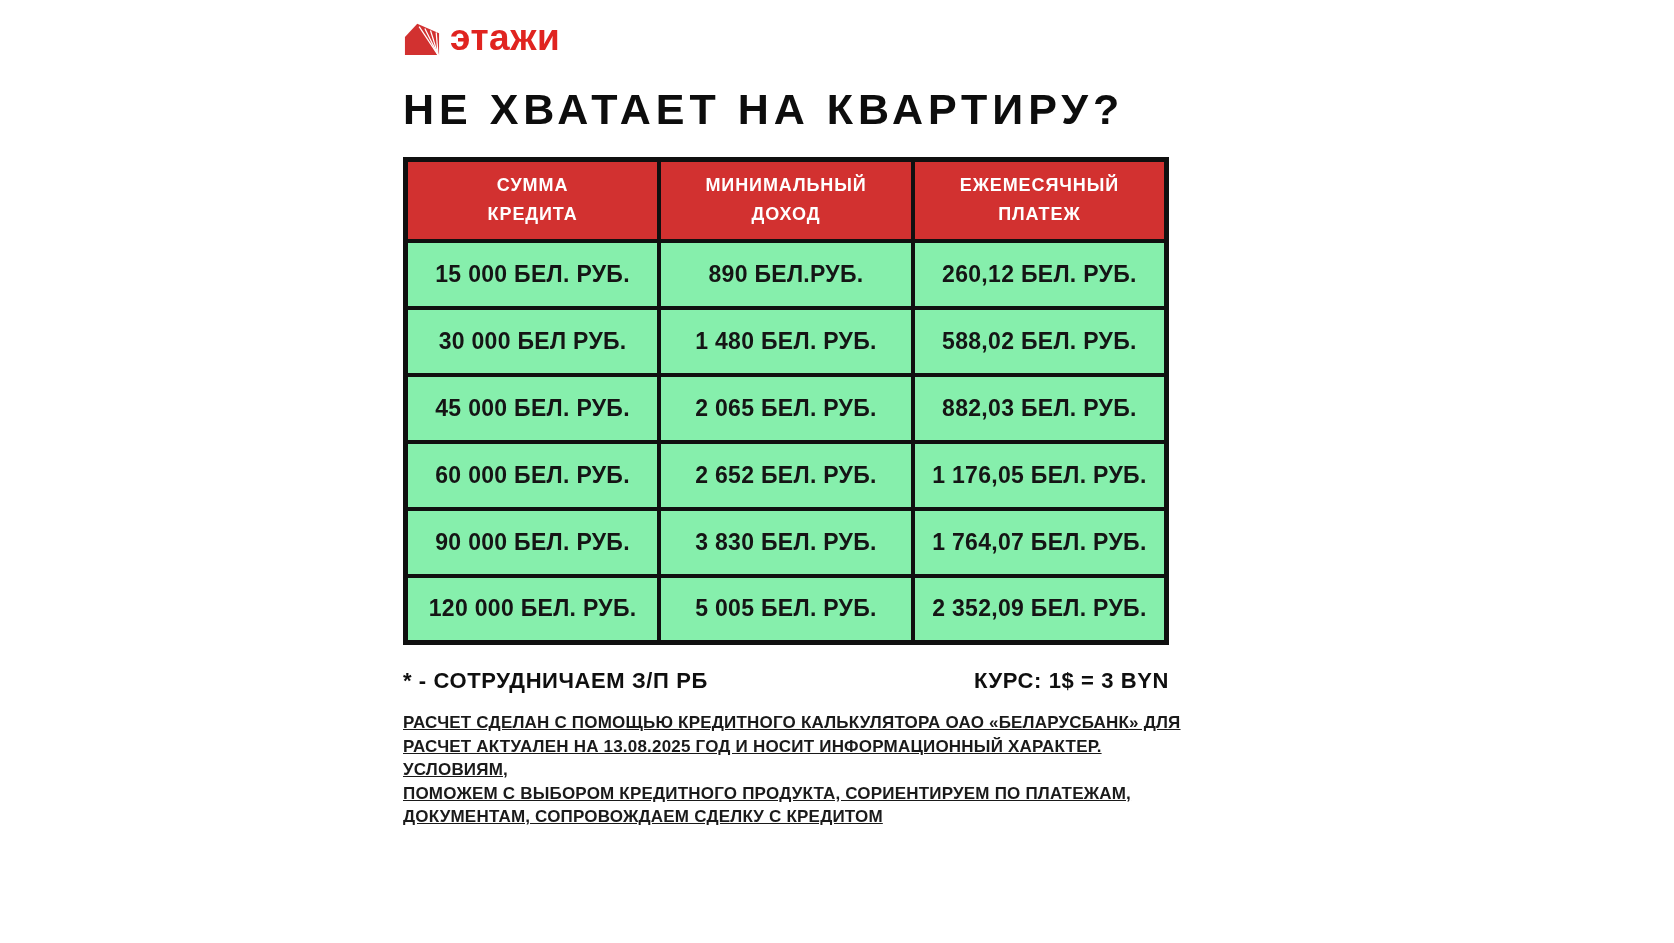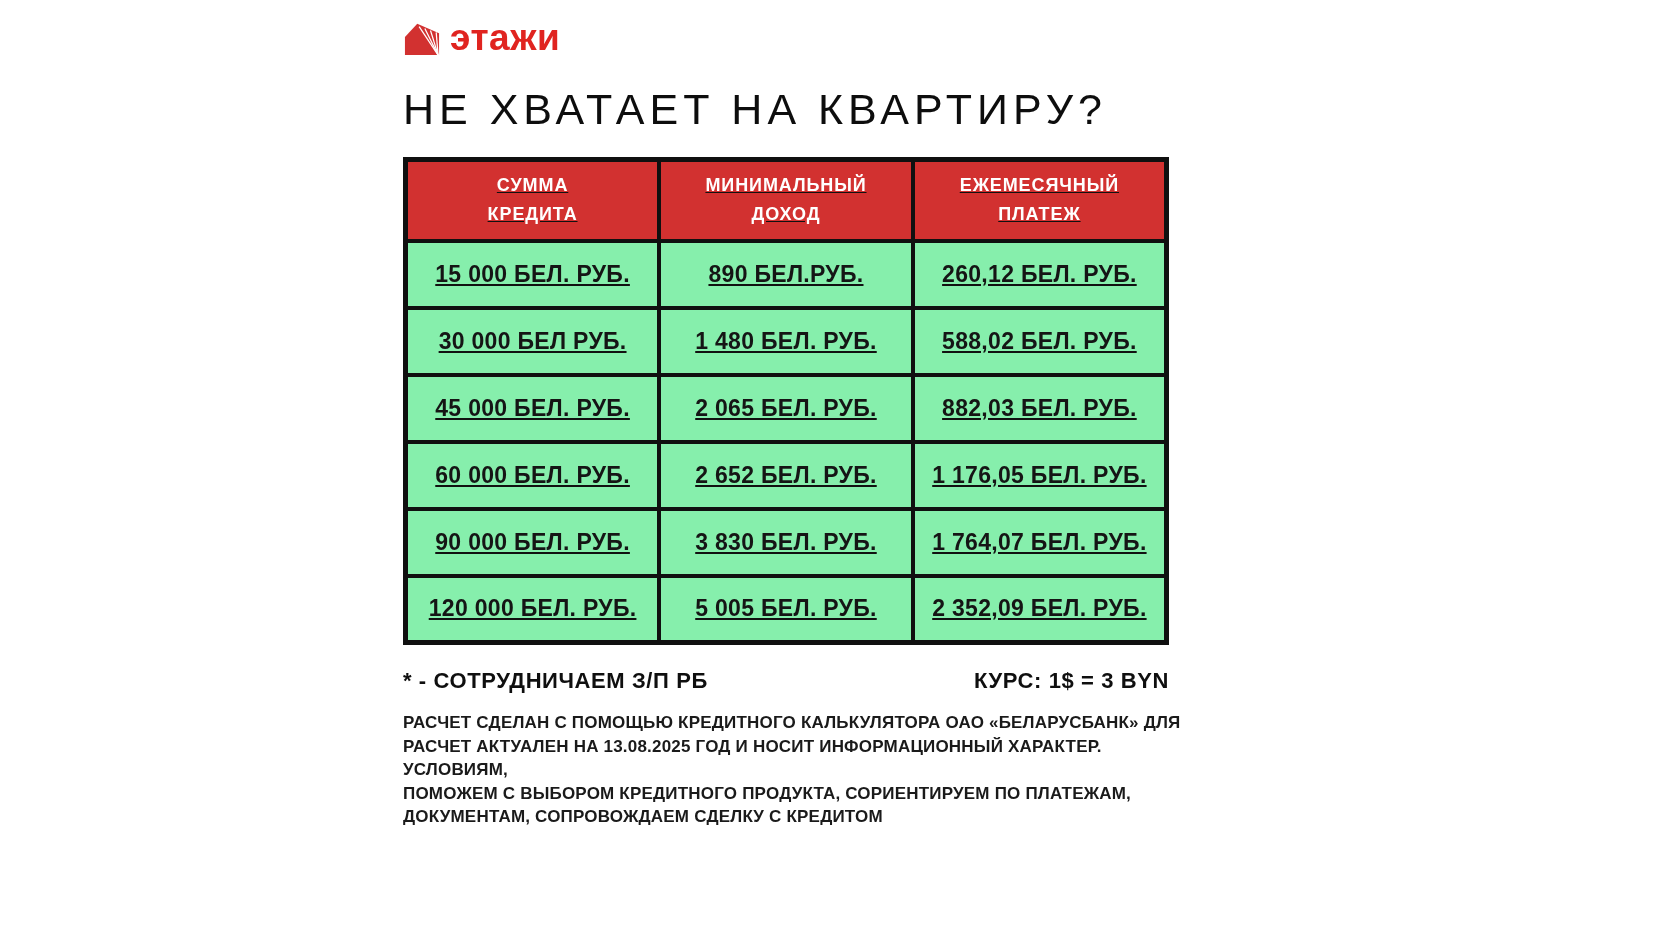--- a/index.html
+++ b/index.html
@@ -24,28 +24,27 @@
     display:flex;align-items:center;gap:9px;margin-top:19px;height:40px;
   }
   .logo-icon{width:38px;height:36px;display:block;}
   .logo-text{
     color:var(--brand-red);
     font-size:37px;font-weight:800;letter-spacing:0.5px;line-height:1;
     padding-bottom:4px;
   }
   .page-title{
     margin-top:28px;
-    font-size:43px;font-weight:400;letter-spacing:5px;
+    font-size:43px;font-weight:700;letter-spacing:5px;
     color:#0d0d0d;white-space:nowrap;line-height:1.05;text-align:right;
   }
   table.credit-table{
     margin-top:25px;width:766px;
     border-collapse:collapse;table-layout:fixed;
     border:5px solid var(--border);
-    text-decoration:underline;
   }
   table.credit-table th{
     background:var(--header-red);
     color:#ffffff;
     font-size:18px;font-weight:600;letter-spacing:0.9px;
     line-height:1.65;white-space:pre-line;
     height:81px;text-align:center;vertical-align:middle;
     border:4px solid var(--border);
     padding:0;
   }
@@ -58,21 +57,21 @@
     background:#86efac;
   }
   .footnote-row{
     margin-top:23px;width:766px;
     display:flex;justify-content:space-between;align-items:baseline;
     font-size:22px;font-weight:700;letter-spacing:0.6px;color:#0f0f0f;
   }
   .disclaimer{
     margin-top:17px;width:780px;
     font-size:17px;font-weight:600;letter-spacing:0.2px;
-    line-height:23.5px;color:#1a1a1a;
+    line-height:23.5px;color:#1a1a1a;text-decoration:underline;
   }
 </style>
 </head>
 <body>
 
 <div class="content">
 
   <div class="logo-row">
     <svg class="logo-icon" viewBox="0 0 40 38" aria-hidden="true">
       <polygon points="2,36 2,17 15,3 38,13 38,36" fill="#d23130"></polygon>

